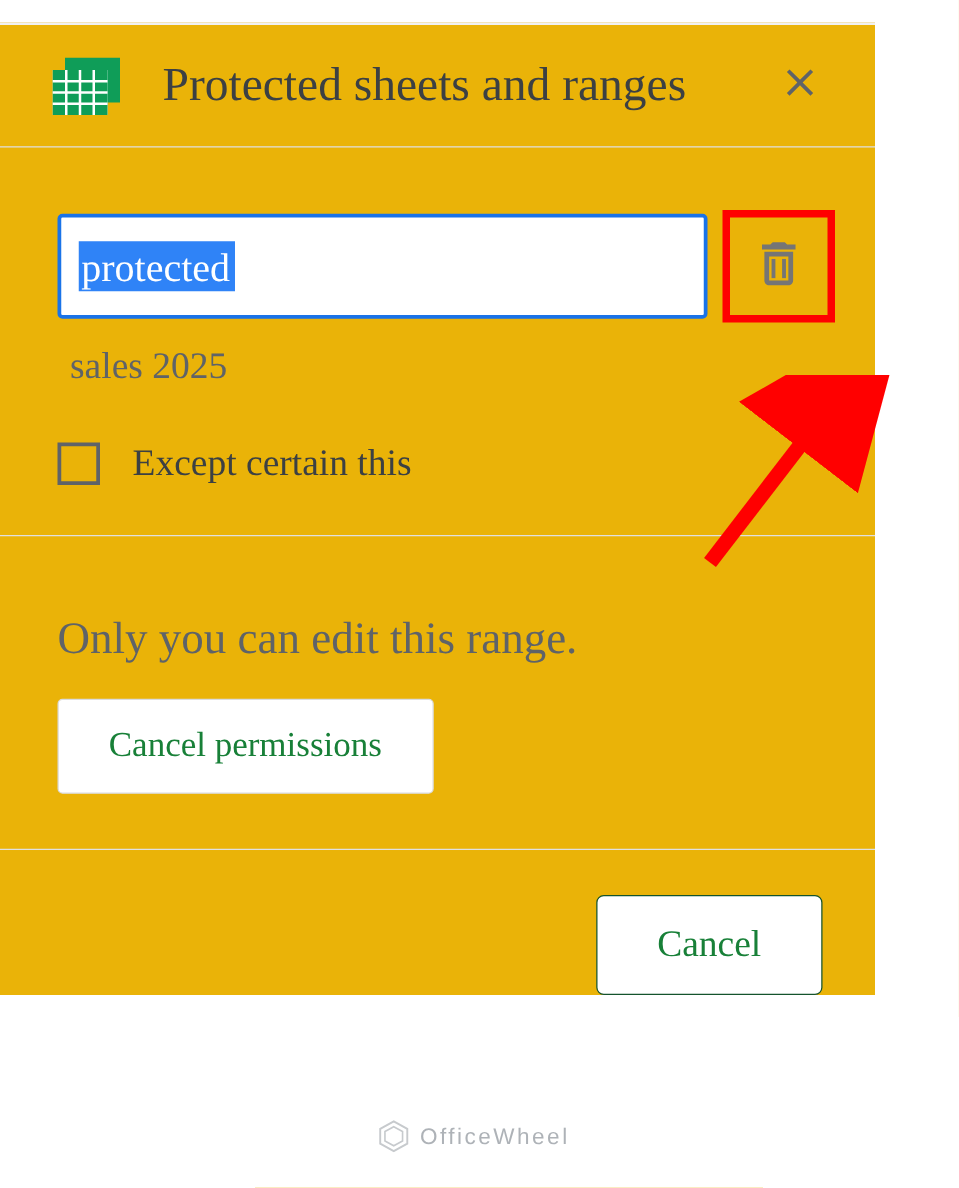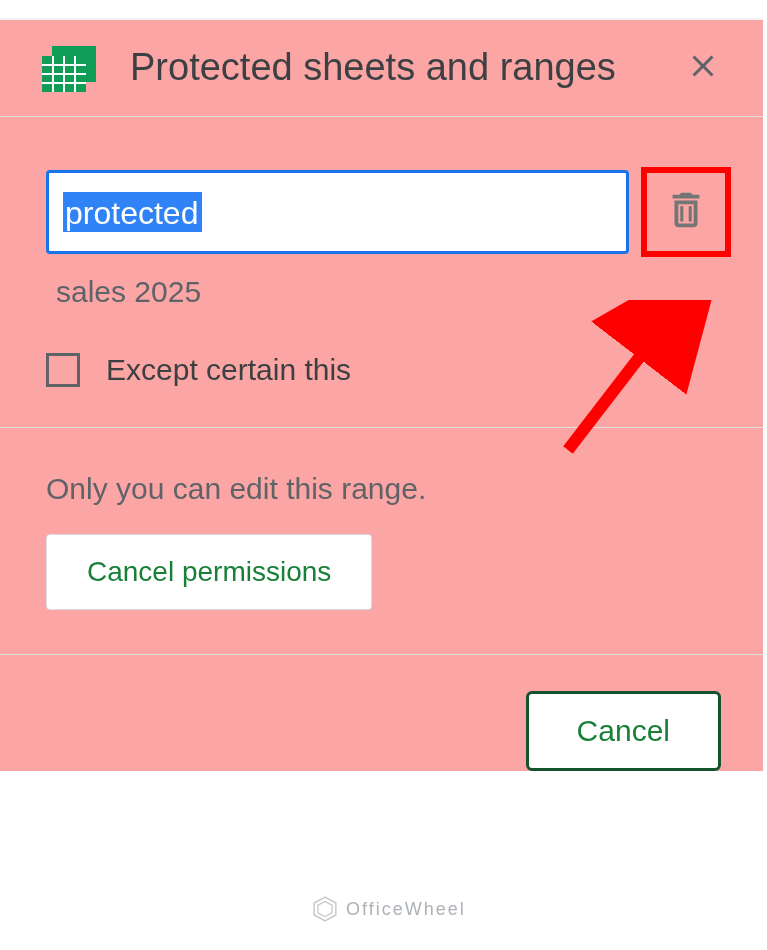--- a/index.html
+++ b/index.html
@@ -1,17 +1,17 @@
 <!DOCTYPE html>
 <html><head>
 <meta charset="utf-8">
 <style>
   * { box-sizing: border-box; margin: 0; padding: 0; }
   html, body { width: 767px; height: 950px; font-family: Arial, Helvetica, sans-serif; background: #fff; color: #3c4043; }
-  .panel { width: 763px; background: #fca5a5; }
+  .panel { width: 700px; background: #eab308; font-family: Liberation Serif, serif; }
   .hairline-top { height: 2px; background: #f1f1f1; margin-top: 18px; }
   .hairline { height: 1px; background: #e0e0e0; }
 
   
   .header { display: flex; align-items: center; padding: 20px 36px 20px 42px; }
   .sheets-icon { flex: 0 0 auto; margin-right: 34px; margin-top: 6px; }
   .title { flex: 1 1 auto; font-size: 38px; line-height: 1.35; color: #3c4043; font-weight: 400; }
   .close-btn { flex: 0 0 auto; width: 48px; height: 48px; display: flex; align-items: center; justify-content: center; cursor: pointer; }
   .close-btn svg { width: 36px; height: 36px; }
 
@@ -54,52 +54,52 @@
     margin-right: 26px;
     cursor: pointer;
   }
   .except-label { font-size: 30px; color: #3c4043; }
 
   
   .perm-section { padding: 36px 46px 44px 46px; }
   .perm-head { display: flex; align-items: center; }
   .lock-icon { margin-right: 20px; }
   .perm-title { font-size: 30px; color: #3c4043; }
-  .perm-desc { margin-top: 8px; font-size: 30px; color: #5f6368; }
+  .perm-desc { margin-top: 24px; font-size: 36px; color: #5f6368; }
   .change-perm-btn {
     margin-top: 28px;
     display: inline-flex; align-items: center; justify-content: center;
     border: 1px solid #dadce0; border-radius: 4px;
     height: 76px; padding: 0 40px;
     font-size: 28px; color: #188038; font-weight: 500;
     cursor: pointer; background: #fff;
   }
 
   
   .footer { padding: 36px 42px 0 42px; display: flex; justify-content: flex-end; gap: 26px; }
   .btn {
     height: 80px; border-radius: 6px;
     display: inline-flex; align-items: center; justify-content: center;
     font-size: 30px; font-weight: 500; cursor: pointer;
     padding: 0 48px;
   }
-  .btn-cancel { border: 3px solid #14532d; color: #188038; background: #fff; }
+  .btn-cancel { border: 1px solid #14532d; color: #188038; background: #fff; }
   .btn-done { border: none; background: #188038; color: #fff; padding: 0 58px; }
 
   
   .arrow-annot {
     position: absolute;
     left: 548px; top: 300px;
     pointer-events: none;
   }
 
   
   .watermark {
     position: absolute;
-    left: 312px; top: 896px;
+    left: 302px; top: 896px;
     display: flex; align-items: center; gap: 8px;
     color: #9aa0a6; font-size: 18px; letter-spacing: 2px;
     pointer-events: none;
     opacity: 0.8;
   }
   .watermark svg { opacity: 0.7; }
 
   .panel-wrap { position: relative; width: 767px; height: 950px; overflow: hidden; }
 </style>
 </head>

